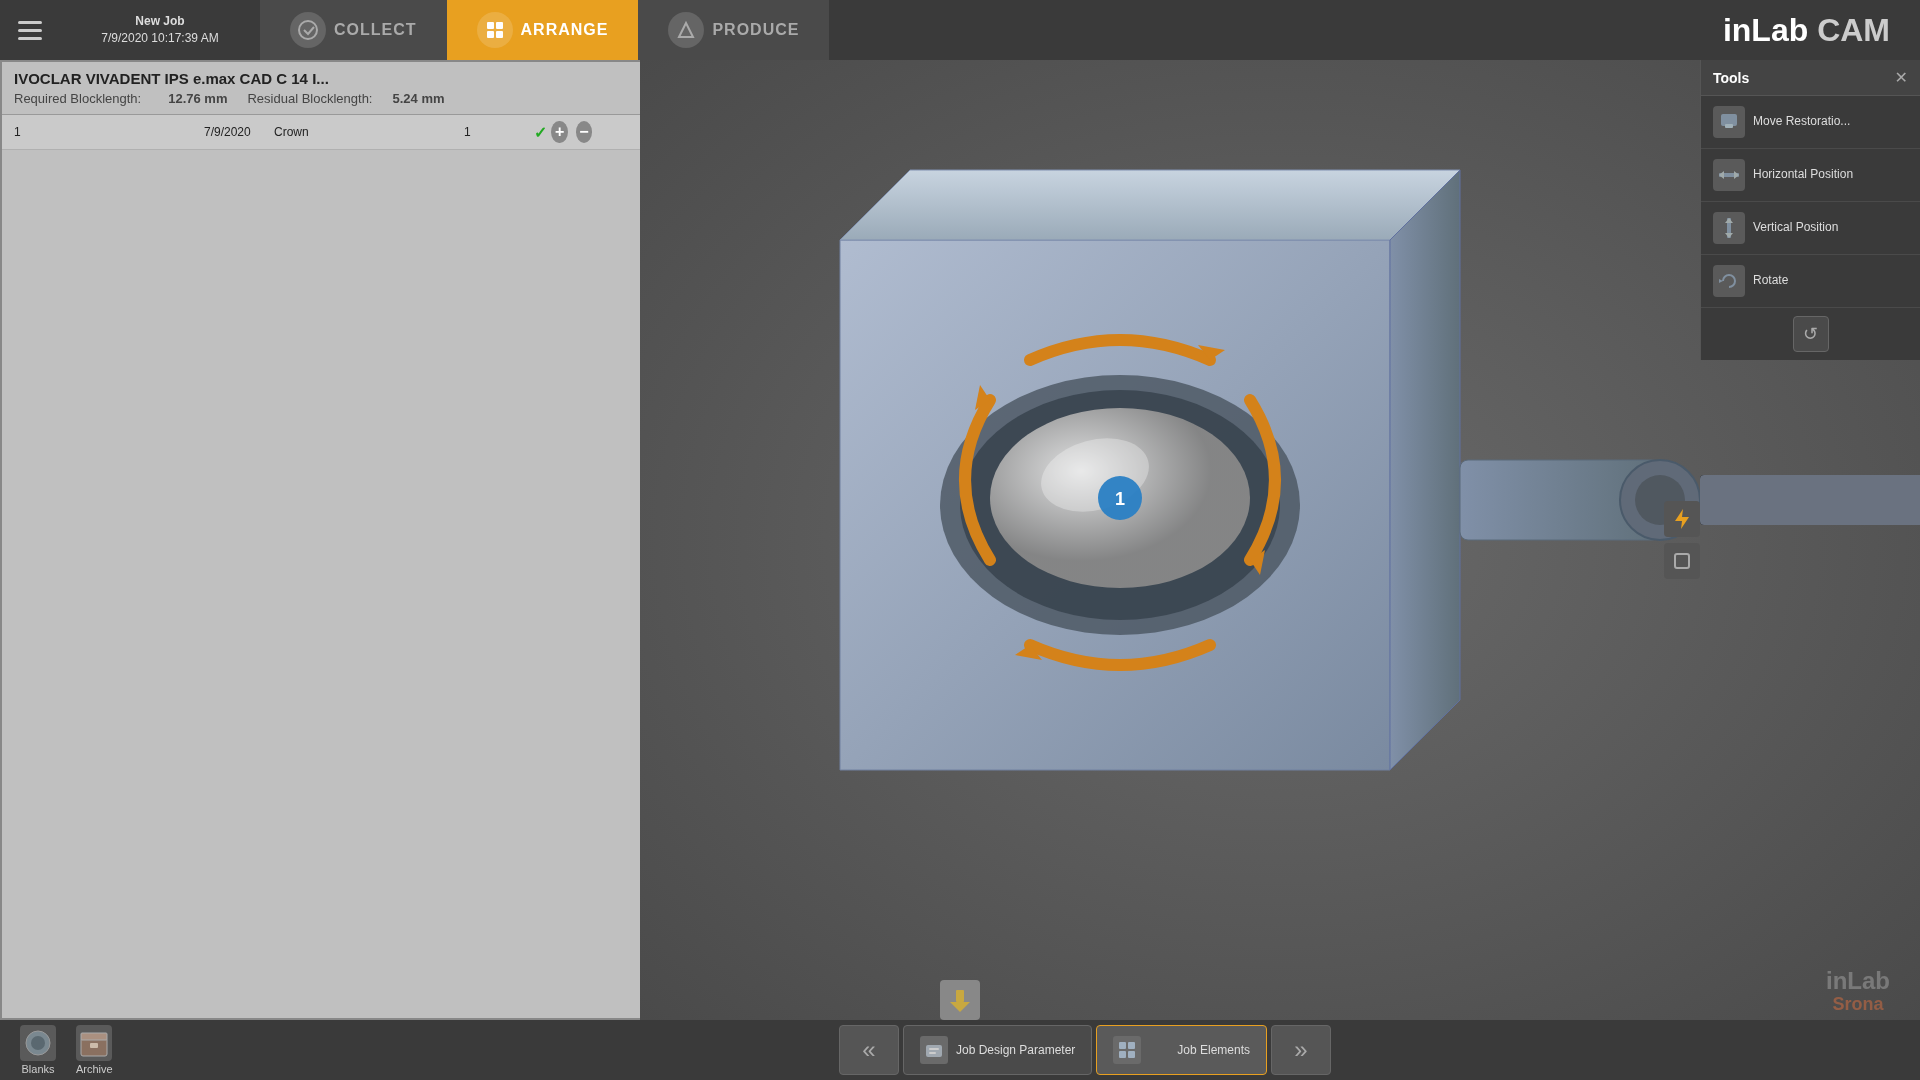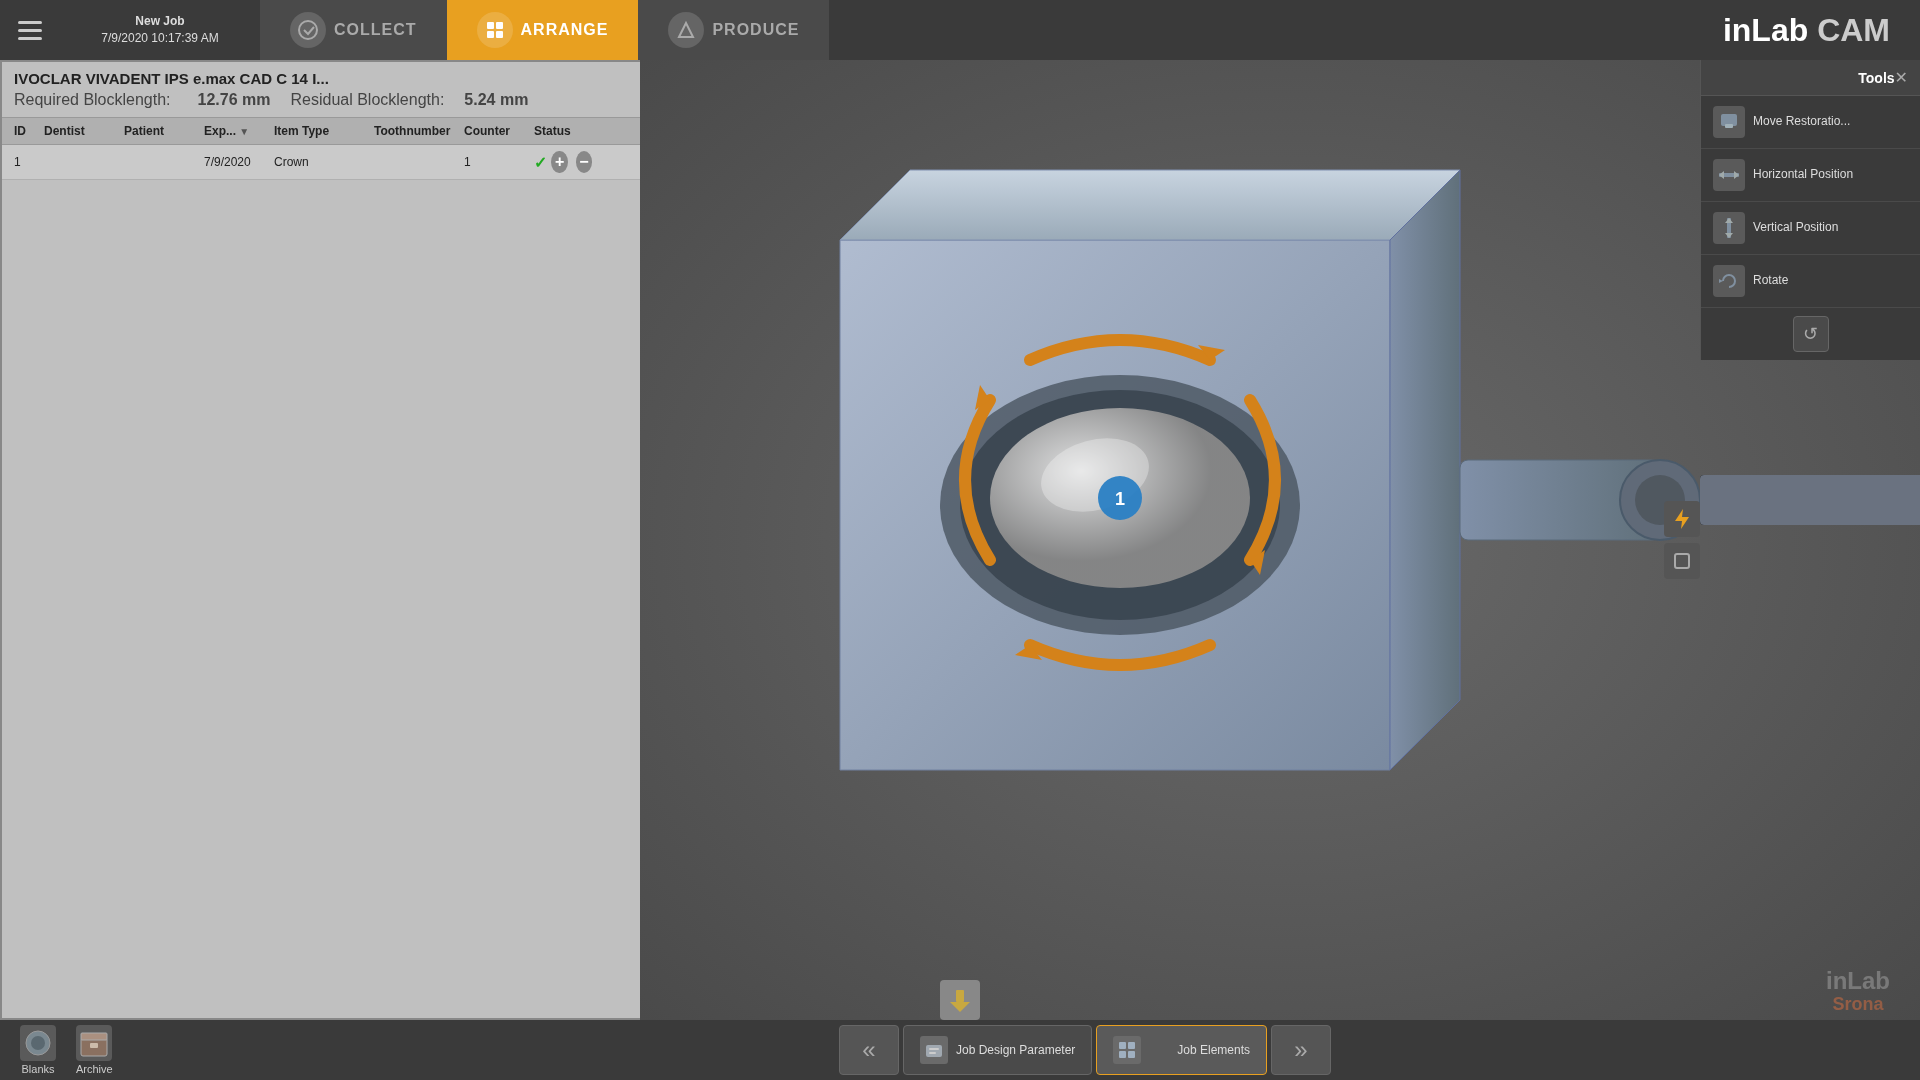--- a/index.html
+++ b/index.html
@@ -127,21 +127,21 @@
     }
 
     #panel-title {
       font-size: 15px;
       font-weight: bold;
       color: #222;
       margin-bottom: 4px;
     }
 
     #panel-measurements {
-      font-size: 16px;
+      font-size: 13px;
       color: #444;
       display: flex;
       gap: 20px;
     }
 
     #table-header {
       display: grid;
       grid-template-columns: 30px 80px 80px 70px 100px 90px 70px 70px;
       background: #b0b0b0;
       border-bottom: 1px solid #999;
@@ -242,21 +242,21 @@
       top: 60px;
       right: 0;
       width: 220px;
       background: #3a3a3a;
       border-left: 1px solid #555;
     }
 
     #tools-header {
       display: flex;
       align-items: center;
-      justify-content: flex-end;
+      justify-content: space-between;
       padding: 8px 12px;
       background: #444;
       border-bottom: 1px solid #555;
       font-size: 14px;
       font-weight: bold;
       color: #fff;
     }
 
     .tool-item {
       display: flex;
@@ -509,33 +509,20 @@
   <div id="panel-header">
     <div id="panel-title">IVOCLAR VIVADENT IPS e.max CAD C 14 I...</div>
     <div id="panel-measurements">
       <span>Required Blocklength:</span>
       <span style="font-weight:bold;margin-left:7px;">12.76 mm</span>
       <span>Residual Blocklength:</span>
       <span style="font-weight:bold;">5.24 mm</span>
     </div>
   </div>
 
-  <div id="table-header">
-    <div>ID</div>
-    <div>Dentist</div>
-    <div>Patient</div>
-    <div style="cursor:pointer;">
-      <span>Exp...</span>
-      <span id="arrow-sort">▼</span>
-    </div>
-    <div>Item Type</div>
-    <div>Toothnumber</div>
-    <div>Counter</div>
-    <div>Status</div>
-  </div>
 
   <div id="table-body">
     <div class="table-row">
       <div>1</div>
       <div></div>
       <div></div>
       <div>7/9/2020</div>
       <div>Crown</div>
       <div></div>
       <div>1</div>

